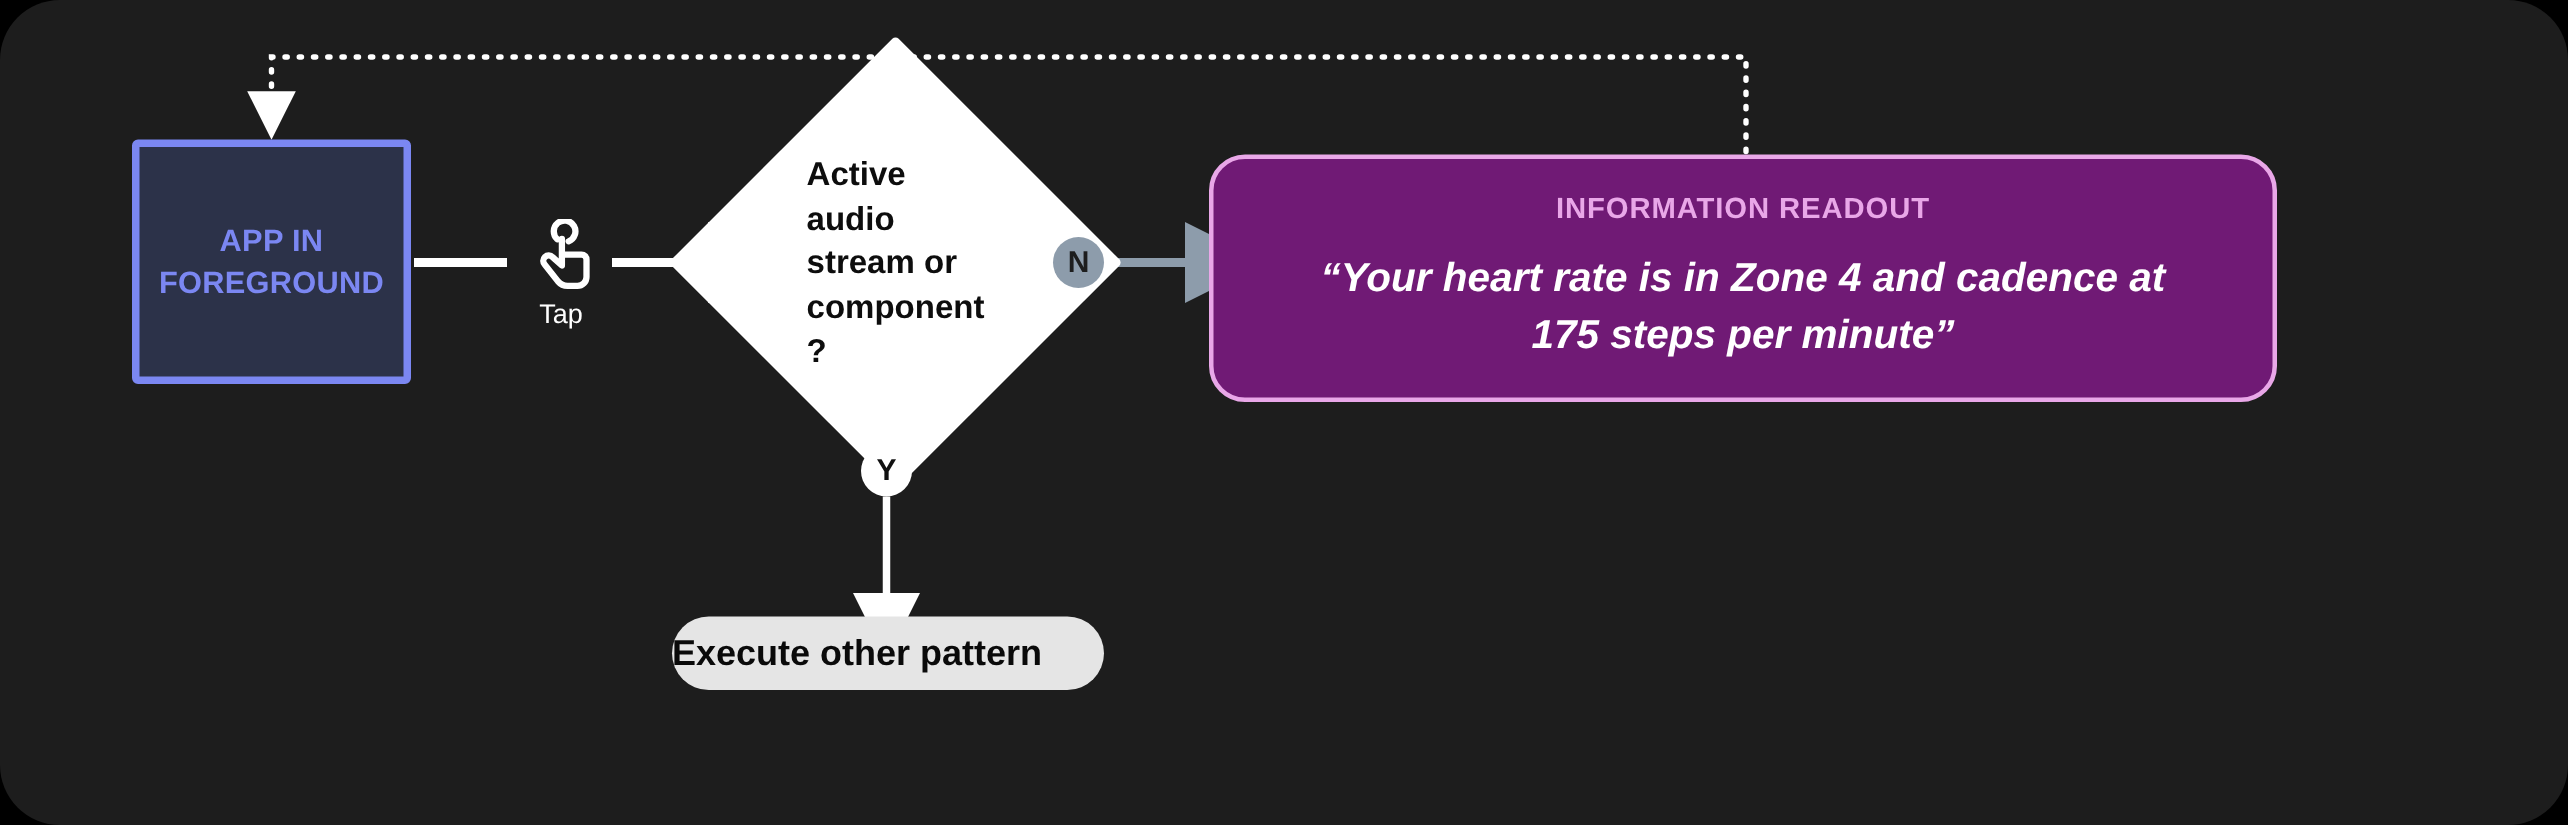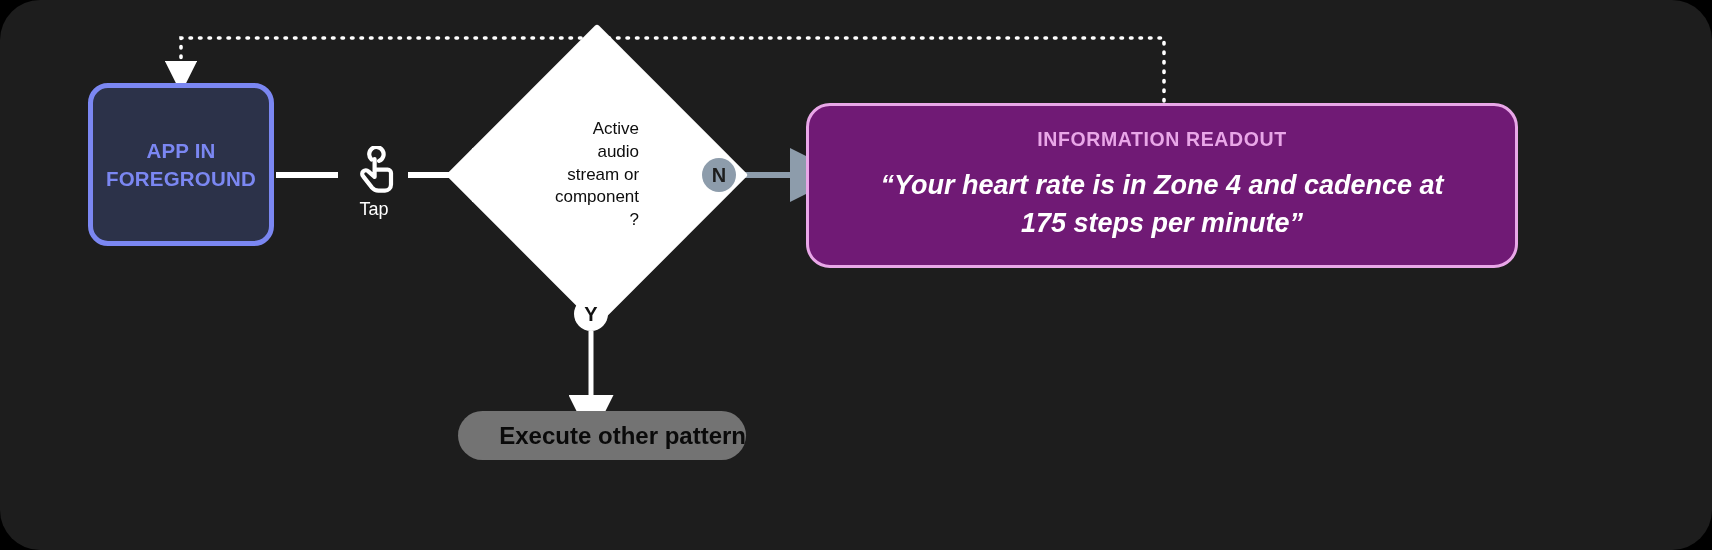--- a/index.html
+++ b/index.html
@@ -27,27 +27,27 @@
     top: 0;
     width: 1712px;
     height: 550px;
     pointer-events: none;
   }
 
   
   #app-node {
     position: absolute;
     left: 88px;
-    top: 83px;
+    top: 93px;
     width: 186px;
     height: 163px;
     box-sizing: border-box;
     background: #2c3249;
     border: 5px solid #7b87f2;
-    border-radius: 20px;
+    border-radius: 4px;
     display: flex;
     align-items: center;
     justify-content: flex-end;
   }
   #app-node-label {
     color: #7b87f2;
     font-size: 20.5px;
     font-weight: bold;
     line-height: 1.32;
     text-align: center;
@@ -104,24 +104,24 @@
   #decision-text {
     position: absolute;
     left: 0;
     top: 0;
     width: 214px;
     height: 214px;
     display: flex;
     align-items: center;
     justify-content: center;
     color: #0d0d0d;
-    font-size: 17px;
-    font-weight: normal;
+    font-size: 22px;
+    font-weight: bold;
     line-height: 1.34;
-    text-align: right;
+    text-align: left;
     white-space: pre-line;
   }
 
   
   .branch-badge {
     position: absolute;
     width: 34px;
     height: 34px;
     border-radius: 50%;
     display: flex;
@@ -174,29 +174,29 @@
     font-weight: bold;
     font-style: italic;
     line-height: 1.4;
     text-align: center;
     white-space: pre-line;
   }
 
   
   #execute-pill {
     position: absolute;
-    left: 458px;
+    left: 448px;
     top: 411px;
     width: 288px;
     height: 49px;
-    background: #737373;
+    background: #e5e5e5;
     border-radius: 25px;
     display: flex;
     align-items: center;
-    justify-content: flex-end;
+    justify-content: flex-start;
   }
   #execute-pill-label {
     color: #0a0a0a;
     font-size: 24px;
     font-weight: bold;
     line-height: 1;
   }
 </style>
 </head>
 <body>

